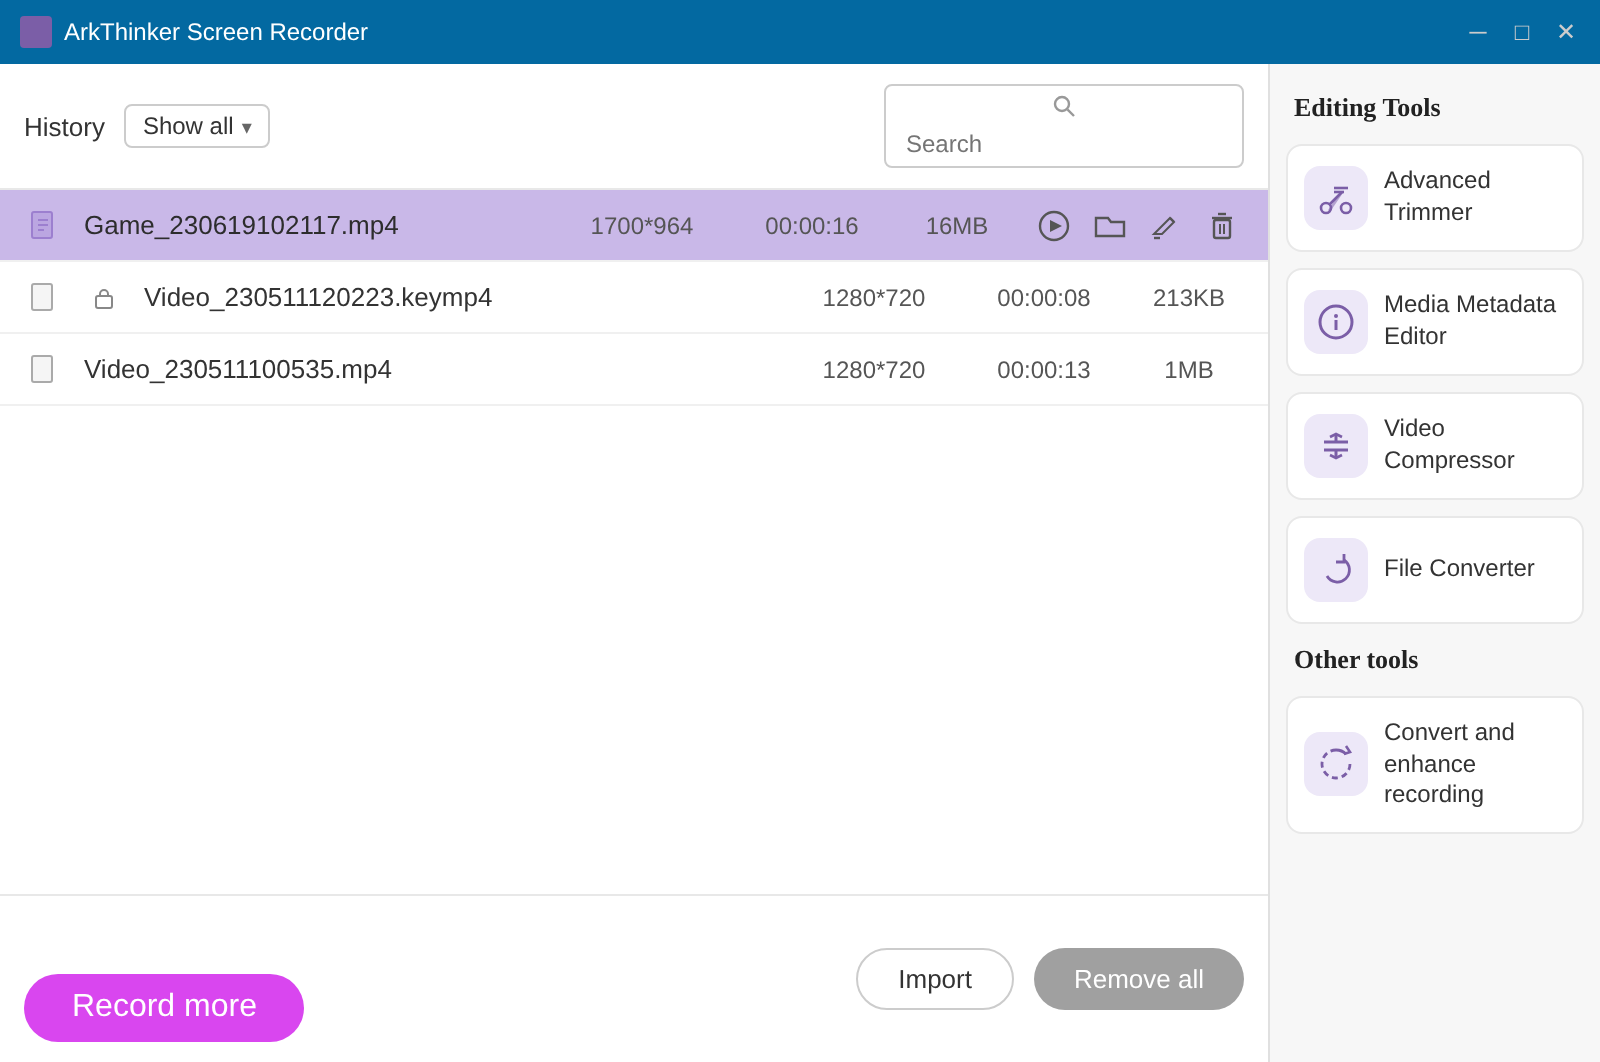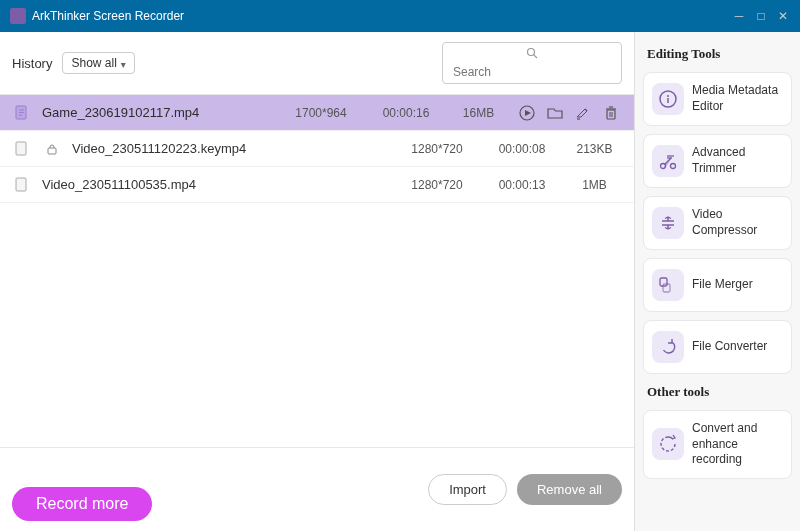--- a/index.html
+++ b/index.html
@@ -404,65 +404,56 @@
 
   </div>
 
   <div id="right-panel">
 
     <div class="section-title">Editing Tools</div>
 
     <div class="tool-card">
       <div class="tool-card-icon purple-light">
         <svg width="20" height="20" viewBox="0 0 20 20">
-          <circle cx="10" cy="10" r="8" stroke="#7b5ea7" stroke-width="1.5" fill="none"></circle>
-          <line x1="10" y1="9" x2="10" y2="14" stroke="#7b5ea7" stroke-width="1.5"></line>
-          <circle cx="10" cy="7" r="1" fill="#7b5ea7"></circle>
-        </svg>
-      </div>
-      <span class="tool-card-label">Media Metadata Editor</span>
-    </div>
-
-    <div class="tool-card">
-      <div class="tool-card-icon purple-light">
-        <svg width="20" height="20" viewBox="0 0 20 20">
           <circle cx="5" cy="15" r="2.5" stroke="#7b5ea7" stroke-width="1.3" fill="none"></circle>
           <circle cx="15" cy="15" r="2.5" stroke="#7b5ea7" stroke-width="1.3" fill="none"></circle>
           <line x1="6.5" y1="13.5" x2="13" y2="7" stroke="#7b5ea7" stroke-width="1.3"></line>
           <line x1="6.5" y1="16.5" x2="13" y2="7" stroke="#7b5ea7" stroke-width="1.3" opacity="0.5"></line>
           <line x1="9" y1="5" x2="16" y2="5" stroke="#7b5ea7" stroke-width="1.3"></line>
           <line x1="9" y1="7" x2="14" y2="7" stroke="#7b5ea7" stroke-width="1.3"></line>
         </svg>
       </div>
       <span class="tool-card-label">Advanced Trimmer</span>
+    </div>
+
+    <div class="tool-card">
+      <div class="tool-card-icon purple-light">
+        <svg width="20" height="20" viewBox="0 0 20 20">
+          <circle cx="10" cy="10" r="8" stroke="#7b5ea7" stroke-width="1.5" fill="none"></circle>
+          <line x1="10" y1="9" x2="10" y2="14" stroke="#7b5ea7" stroke-width="1.5"></line>
+          <circle cx="10" cy="7" r="1" fill="#7b5ea7"></circle>
+        </svg>
+      </div>
+      <span class="tool-card-label">Media Metadata Editor</span>
     </div>
 
     <div class="tool-card">
       <div class="tool-card-icon purple-light">
         <svg width="20" height="20" viewBox="0 0 20 20">
           <line x1="4" y1="8" x2="16" y2="8" stroke="#7b5ea7" stroke-width="1.5"></line>
           <polyline points="10,4 10,8" stroke="#7b5ea7" stroke-width="1.5"></polyline>
           <polyline points="7,5.5 10,4 13,5.5" stroke="#7b5ea7" stroke-width="1.3" fill="none"></polyline>
           <line x1="4" y1="12" x2="16" y2="12" stroke="#7b5ea7" stroke-width="1.5"></line>
           <polyline points="10,16 10,12" stroke="#7b5ea7" stroke-width="1.5"></polyline>
           <polyline points="7,14.5 10,16 13,14.5" stroke="#7b5ea7" stroke-width="1.3" fill="none"></polyline>
         </svg>
       </div>
       <span class="tool-card-label">Video Compressor</span>
     </div>
 
-    <div class="tool-card">
-      <div class="tool-card-icon purple-light">
-        <svg width="20" height="20" viewBox="0 0 20 20">
-          <rect x="2" y="3" width="7" height="8" rx="1.5" stroke="#7b5ea7" stroke-width="1.3" fill="none"></rect>
-          <rect x="5" y="9" width="7" height="8" rx="1.5" stroke="#7b5ea7" stroke-width="1.3" fill="none" opacity="0.6"></rect>
-        </svg>
-      </div>
-      <span class="tool-card-label">File Merger</span>
-    </div>
 
     <div class="tool-card">
       <div class="tool-card-icon purple-light">
         <svg width="20" height="20" viewBox="0 0 20 20">
           <path d="M14 5a6 6 0 1 1-8.5 8" stroke="#7b5ea7" stroke-width="1.4" fill="none"></path>
           <polyline points="14,2 14,6 10,6" stroke="#7b5ea7" stroke-width="1.4" fill="none"></polyline>
         </svg>
       </div>
       <span class="tool-card-label">File Converter</span>
     </div>

